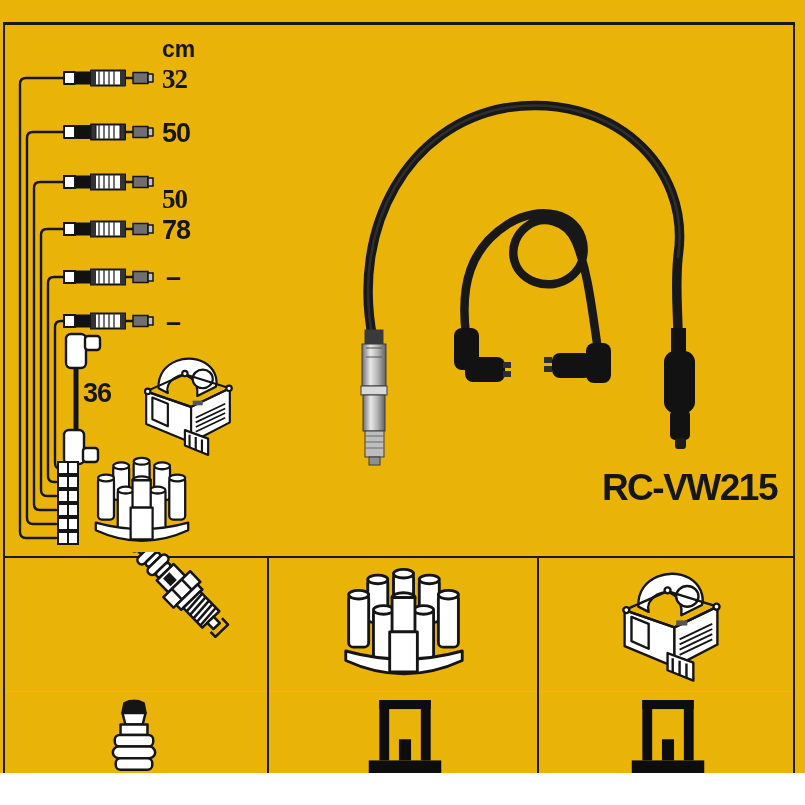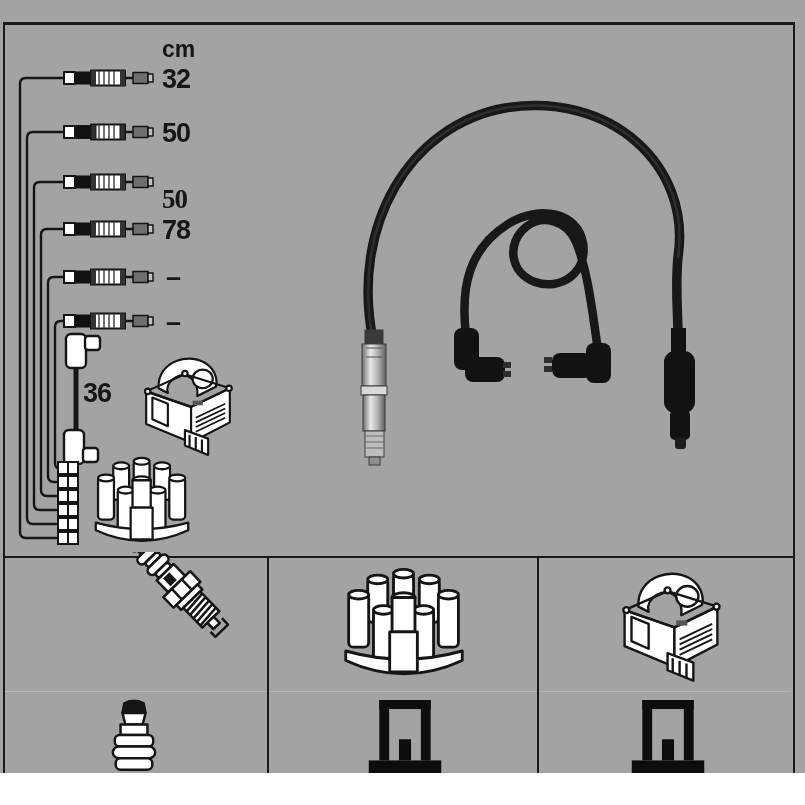--- a/index.html
+++ b/index.html
@@ -1,16 +1,16 @@
 <!DOCTYPE html>
 <html><head>
 <meta charset="utf-8">
 <style>
   html,body{margin:0;padding:0;background:#fff;}
-  #canvas{position:relative;width:805px;height:773px;background:#a3a3a3;overflow:hidden;
+  #canvas{position:relative;width:805px;height:773px;background:#eab308;overflow:hidden;
           font-family:"Liberation Sans", sans-serif;color:#111;}
   .abs{position:absolute;}
   .line{position:absolute;background:#1a1a1a;}
   .label{font-weight:bold;color:#161616;}
   .len-label{font-size:27px;letter-spacing:-1px;}
   .unit-label{font-size:23px;}
   .pn{font-size:37px;letter-spacing:-1.5px;text-align:right;line-height:1;}
   .stock{font-size:26px;letter-spacing:-1px;text-align:right;line-height:1;}
   svg{display:block;}
 </style>
@@ -202,21 +202,21 @@
       <rect x="58" y="481" width="10" height="12"></rect>
         <rect x="68" y="481" width="10" height="12"></rect>
       <rect x="58" y="495" width="10" height="12"></rect>
         <rect x="68" y="495" width="10" height="12"></rect>
       <rect x="58" y="509" width="10" height="12"></rect>
         <rect x="68" y="509" width="10" height="12"></rect>
     </g>
   </svg>
 
   <div class="abs label unit-label" style="left:162px;top:36px;">cm</div>
-  <div class="abs label len-label" style="left:162px;top:64px;">32</div>
+  <div class="abs label len-label" style="left:162px;top:64px;font-family:Liberation Serif, serif;">32</div>
   <div class="abs label len-label" style="left:162px;top:118px;">50</div>
   <div class="abs label len-label" style="left:162px;top:184px;font-family:Liberation Serif, serif;">50</div>
   <div class="abs label len-label" style="left:162px;top:215px;">78</div>
   <div class="abs label len-label" style="left:166px;top:262px;">–</div>
   <div class="abs label len-label" style="left:166px;top:307px;">–</div>
   <div class="abs label len-label" style="left:83px;top:378px;">36</div>
 
   <svg class="abs" style="left:138px;top:348px;" width="100" height="110" viewBox="0 0 120 142">
     <use href="#sym-coil"></use>
   </svg>
@@ -264,20 +264,21 @@
     </g>
 
     <g fill="#121212">
       <rect x="351" y="243" width="15" height="26"></rect>
       <rect x="344" y="266" width="31" height="62" rx="11"></rect>
       <rect x="350" y="325" width="20" height="30" rx="5"></rect>
       <rect x="355" y="353" width="11" height="11" rx="3" fill="#1d1d1d"></rect>
     </g>
   </svg>
 
+  <div class="abs label pn" style="right:28px;top:469px;width:300px;">RC-VW215</div>
 
   <div class="line" style="left:3px;top:556px;width:790px;height:2px;"></div>
   <div class="line" style="left:5px;top:691px;width:786px;height:1px;background:#b5b5b5;"></div>
   <div class="line" style="left:267px;top:556px;width:2px;height:234px;"></div>
   <div class="line" style="left:537px;top:556px;width:2px;height:234px;"></div>
   <div class="line" style="left:3px;top:787px;width:790px;height:3px;"></div>
 
   <svg class="abs" style="left:52px;top:552px;" width="180" height="150" viewBox="0 0 180 150">
     <use href="#sym-plug" transform="translate(90,78) rotate(-44) scale(0.98) translate(-33,-75)"></use>
   </svg>

